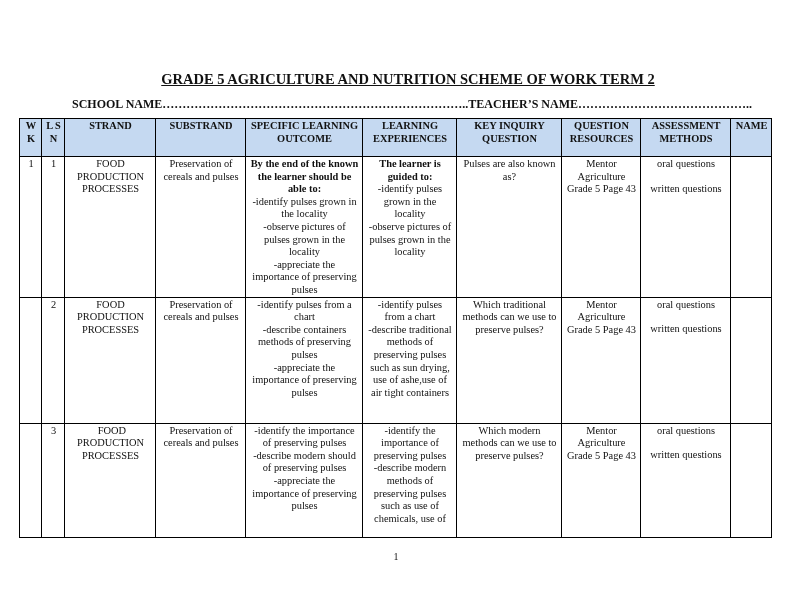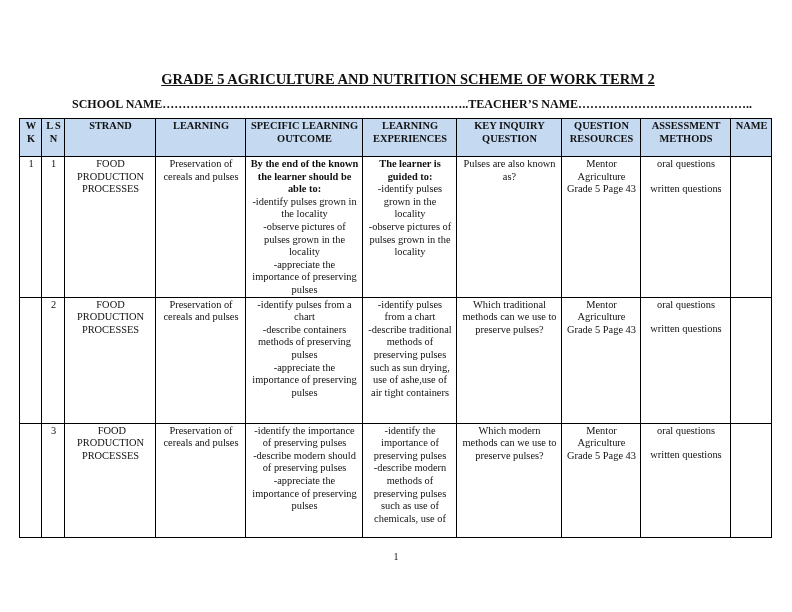--- a/index.html
+++ b/index.html
@@ -37,21 +37,21 @@
       <col style="width:105px">
       <col style="width:79px">
     <col style="width:90px">
       <col style="width:41px">
   </colgroup>
   <thead>
     <tr>
       <th>W K</th>
       <th>L S N</th>
       <th>STRAND</th>
-      <th>LEARNING</th>
+      <th>SUBSTRAND</th>
       <th>SPECIFIC LEARNING OUTCOME</th>
       <th>LEARNING EXPERIENCES</th>
       <th>KEY INQUIRY QUESTION</th>
       <th>QUESTION RESOURCES</th>
       <th>ASSESSMENT METHODS</th>
       <th>NAME</th>
     </tr>
   </thead>
   <tbody>
     <tr class="r1">

